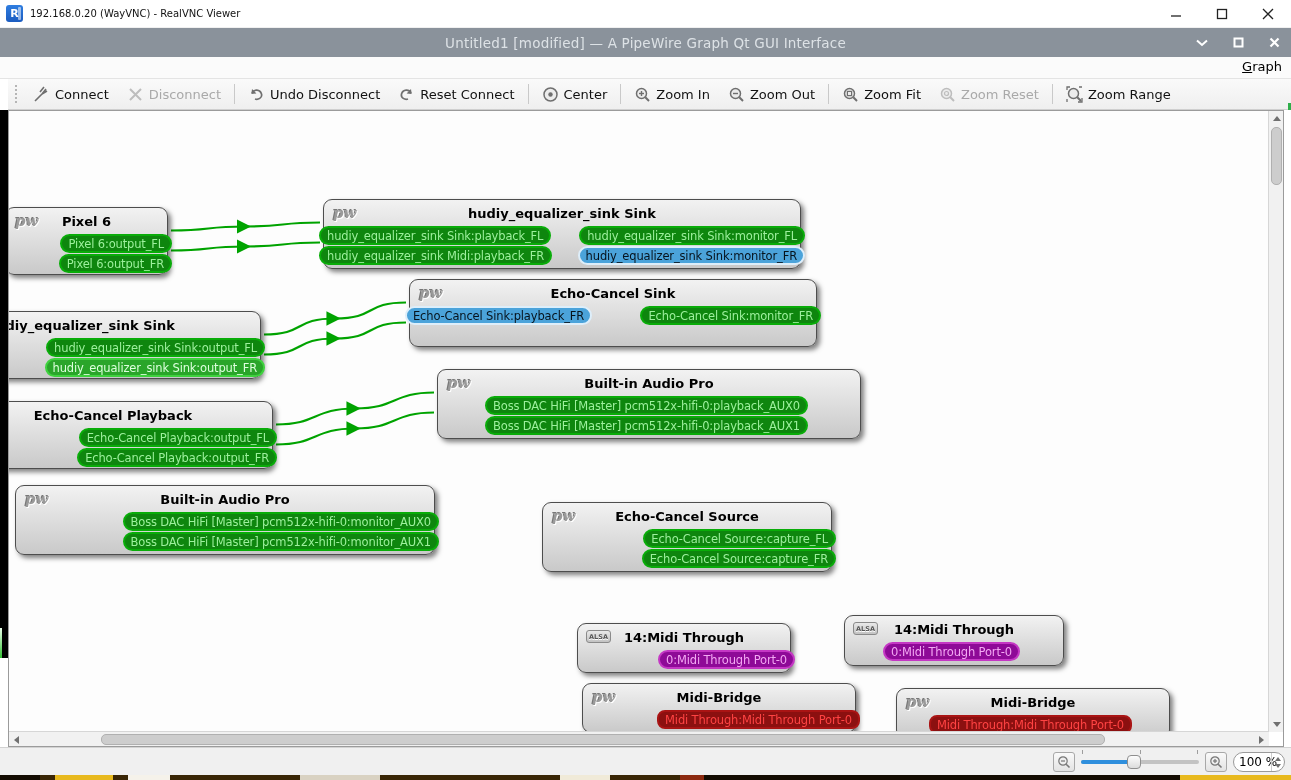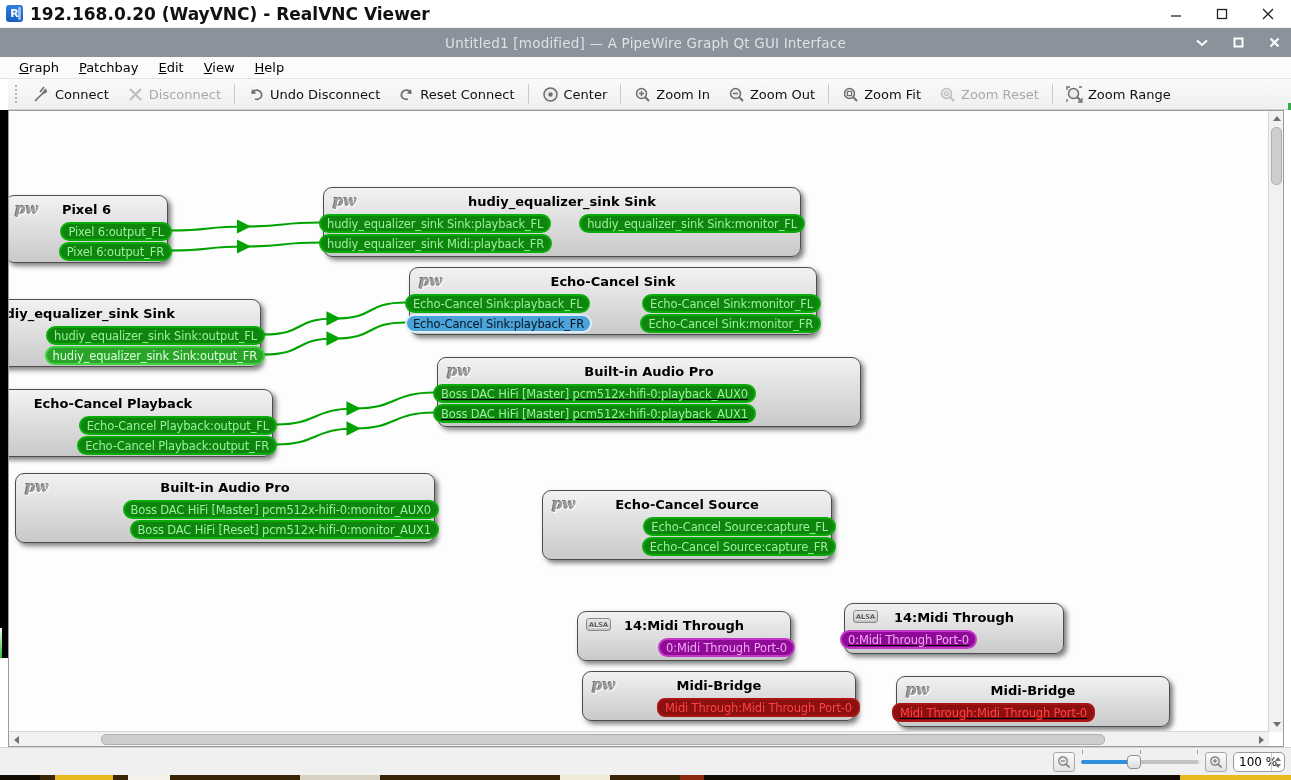--- a/index.html
+++ b/index.html
@@ -8,35 +8,35 @@
   .win { position:absolute; left:0; top:0; width:1291px; height:780px; background:#fff; }
 
   
   .os-titlebar { position:absolute; left:0; top:0; width:100%; height:28px; background:#ffffff;
     display:flex; align-items:center; border-bottom:1px solid #f0f0f0; }
   .vnc-logo { width:17px; height:17px; margin:0 7px 0 6px; background:linear-gradient(#2f7de0,#1b5cc0);
     border-radius:3px; position:relative; color:#fff; font-size:11px; font-weight:bold;
     display:flex; align-items:center; justify-content:center; }
   .vnc-logo:after { content:""; position:absolute; right:2px; top:2px; bottom:2px; width:3px;
     background:rgba(255,255,255,.55); border-radius:1px; }
-  .os-title { font-size:17px; color:#111;font-weight:bold; }
+  .os-title { font-size:10px; color:#111; }
   .os-controls { margin-left:auto; display:flex; height:100%; }
   .os-ctl { width:46px; height:100%; display:flex; align-items:center; justify-content:center; }
   .os-ctl svg { display:block; }
 
   
   .qt-titlebar { position:absolute; left:0; top:28px; width:100%; height:29px; background:#8a929b;
     display:flex; align-items:center; justify-content:center; }
   .qt-title { color:#dde2e6; font-size:13.5px; letter-spacing:.2px; }
   .qt-controls { position:absolute; right:6px; top:0; height:100%; display:flex; align-items:center; gap:14px; }
   .qt-ctl { width:22px; height:22px; display:flex; align-items:center; justify-content:center; }
 
   
   .menubar { position:absolute; left:0; top:57px; width:100%; height:22px; background:#fbfbfb;
-    display:flex; align-items:center; padding-left:10px; gap:2px; border-bottom:1px solid #e4e4e4; }
+    display:flex; align-items:flex-end; padding-left:10px; gap:2px; border-bottom:1px solid #e4e4e4;flex-direction:column; }
   .menu-item { font-size:13px; color:#000; padding:2px 9px; }
   .menu-item u { text-decoration:underline; }
 
   
   .toolbar { position:absolute; left:8px; top:79px; width:100%; height:31px;
     background:linear-gradient(#fafafa,#efefef); border-bottom:1px solid #cfcfcf;
     display:flex; align-items:center; padding-left:4px; }
   .tb-handle { width:5px; height:20px; margin:0 5px 0 2px;
     background-image:radial-gradient(#b5b5b5 28%, transparent 30%); background-size:4px 4px; }
   .tb-btn { display:flex; align-items:center; gap:5px; padding:3px 8px; font-size:13px; color:#111;
@@ -58,33 +58,33 @@
   .tri { width:0; height:0; }
   .tri.up    { border-left:4px solid transparent; border-right:4px solid transparent; border-bottom:5px solid #707070; }
   .tri.down  { border-left:4px solid transparent; border-right:4px solid transparent; border-top:5px solid #707070; }
   .tri.left  { border-top:4px solid transparent; border-bottom:4px solid transparent; border-right:5px solid #707070; }
   .tri.right { border-top:4px solid transparent; border-bottom:4px solid transparent; border-left:5px solid #707070; }
   .vthumb { position:absolute; left:2px; width:11px; background:#cdcdcd; border:1px solid #b0b0b0; border-radius:5px; }
   .hthumb { position:absolute; top:2px; height:11px; background:#cdcdcd; border:1px solid #b0b0b0; border-radius:5px; }
 
   
   .node { position:absolute; background:linear-gradient(#f2f2f2,#c9c9c9); border:1px solid #4d4d4d;
-    border-radius:9px; box-shadow:3px 3px 5px rgba(0,0,0,.5); }
+    border-radius:9px; box-shadow:3px 3px 5px rgba(0,0,0,.5);margin-top:12px; }
   .node-header { position:relative; height:26px; display:flex; align-items:center; justify-content:center; }
   .node-title { font-size:13px; font-weight:bold; color:#000; }
   .pw-badge { position:absolute; left:9px; top:4px; font-size:15px; font-weight:bold; font-style:italic;
     font-family:"DejaVu Serif","Liberation Serif",serif; color:#9a9a9a;
     text-shadow:1px 1px 0 #ffffff,-1px -1px 0 #777777; }
   .alsa-badge { position:absolute; left:8px; top:6px; width:25px; height:13px; border:1px solid #8a8a8a;
     border-radius:3px; background:linear-gradient(#e9e9e9,#c2c2c2); color:#555; font-size:6.5px; font-weight:bold;
     display:flex; align-items:center; justify-content:center; text-shadow:0 1px 0 #fff; }
   .prow { display:flex; height:19px; margin-bottom:1px; align-items:center; }
   .prow.both { justify-content:space-between;text-align:right; }
   .prow.only-right { justify-content:flex-end; }
-  .prow.only-left { justify-content:flex-start;text-decoration:underline; }
+  .prow.only-left { justify-content:center; }
   .port { display:inline-flex; align-items:center; height:19px; border-radius:9.5px; padding:0 6px;
     font-size:11.5px; letter-spacing:-0.15px; white-space:nowrap; border:2px solid; }
   .prow .port:last-child.r { margin-right:-5px; }
   .prow .port:first-child.l { margin-left:-5px; }
   .port.green  { background:#0e860e; border-color:#09ac09; color:#9df09d; }
   .port.green.highlight { background:#2aa52a; border-color:#3ed23e; color:#dcffdc; }
   .port.blue   { background:#4ba3da; border-color:#ddeefa; color:#06131d; }
   .port.purple { background:#8e0a97; border-color:#c437c4; color:#f3a8f3; }
   .port.red    { background:#8c1010; border-color:#a91414; color:#ff4343;border-radius:8px; }
 
@@ -93,21 +93,21 @@
     border-top:1px solid #d2d2d2; }
   .zoom-cluster { position:absolute; right:6px; top:2px; height:24px; display:flex; align-items:center; gap:6px; }
   .mini-btn { width:22px; height:20px; border:1px solid #a8a8a8; border-radius:3px;
     background:linear-gradient(#fafafa,#e3e3e3); display:flex; align-items:center; justify-content:center; }
   .slider { position:relative; width:118px; height:20px; }
   .slider .track { position:absolute; left:0; right:0; top:8px; height:4px; background:#c3c3c3; border-radius:2px; }
   .slider .fill { position:absolute; left:0; top:8px; height:4px; width:45%; background:#2f8fdd; border-radius:2px; }
   .slider .handle { position:absolute; top:3px; left:calc(45% - 7px); width:14px; height:14px;
     background:linear-gradient(#fdfdfd,#dcdcdc); border:1px solid #8f8f8f; border-radius:4px; }
   .slider .tick { position:absolute; width:1px; height:4px; background:#9d9d9d; top:-2px; }
-  .spinbox { width:52px; height:20px; background:#fff; border:1px solid #9a9a9a; border-radius:5px;
+  .spinbox { width:52px; height:20px; background:#fff; border:1px solid #9a9a9a; border-radius:10px;
     display:flex; align-items:center; font-size:12px; color:#000; padding-left:5px; position:relative; }
   .spin-arrows { position:absolute; right:1px; top:0; bottom:0; width:12px; display:flex; flex-direction:column;
     align-items:center; justify-content:center; gap:3px; border-left:1px solid #ccc; }
   .spin-arrows .tri.up { border-bottom-width:4px; border-left-width:3px; border-right-width:3px; }
   .spin-arrows .tri.down { border-top-width:4px; border-left-width:3px; border-right-width:3px; }
 
   
   .left-strip { position:absolute; left:0; top:110px; width:8px; height:548px; background:#000; }
   .left-strip .sliver { position:absolute; left:0; bottom:0; width:2px; height:30px;
     background:linear-gradient(#eaffea,#30c030); }
@@ -285,30 +285,27 @@
           <div class="node-header">
             <span class="pw-badge">pw</span>
             <span class="node-title">hudiy_equalizer_sink Sink</span>
           </div>
           <div class="prow both">
             <span class="port green l">hudiy_equalizer_sink Sink:playback_FL</span>
             <span class="port green r">hudiy_equalizer_sink Sink:monitor_FL</span>
           </div>
           <div class="prow both">
             <span class="port green l">hudiy_equalizer_sink Midi:playback_FR</span>
+            <span class="port blue r">hudiy_equalizer_sink Sink:monitor_FR</span>
           </div>
         </div>
         <div class="node" style="left: 400px; top: 156px; width: 408px; height: 68px;">
           <div class="node-header">
             <span class="pw-badge">pw</span>
             <span class="node-title">Echo-Cancel Sink</span>
-          </div>
-          <div class="prow both">
-            <span class="port green l">Echo-Cancel Sink:playback_FL</span>
-            <span class="port green r">Echo-Cancel Sink:monitor_FL</span>
           </div>
           <div class="prow both">
             <span class="port blue l">Echo-Cancel Sink:playback_FR</span>
             <span class="port green r">Echo-Cancel Sink:monitor_FR</span>
           </div>
         </div>
         <div class="node" style="left: -108px; top: 188px; width: 360px; height: 68px;">
           <div class="node-header">
             <span class="node-title">hudiy_equalizer_sink Sink</span>
           </div>
@@ -344,21 +341,21 @@
         </div>
         <div class="node" style="left: 6px; top: 362px; width: 420px; height: 70px;">
           <div class="node-header">
             <span class="pw-badge">pw</span>
             <span class="node-title">Built-in Audio Pro</span>
           </div>
           <div class="prow only-right">
             <span class="port green r">Boss DAC HiFi [Master] pcm512x-hifi-0:monitor_AUX0</span>
           </div>
           <div class="prow only-right">
-            <span class="port green r">Boss DAC HiFi [Reset] pcm512x-hifi-0:monitor_AUX1</span>
+            <span class="port green r">Boss DAC HiFi [Master] pcm512x-hifi-0:monitor_AUX1</span>
           </div>
         </div>
         <div class="node" style="left: 533px; top: 379px; width: 290px; height: 70px;">
           <div class="node-header">
             <span class="pw-badge">pw</span>
             <span class="node-title">Echo-Cancel Source</span>
           </div>
           <div class="prow only-right">
             <span class="port green r">Echo-Cancel Source:capture_FL</span>
           </div>

